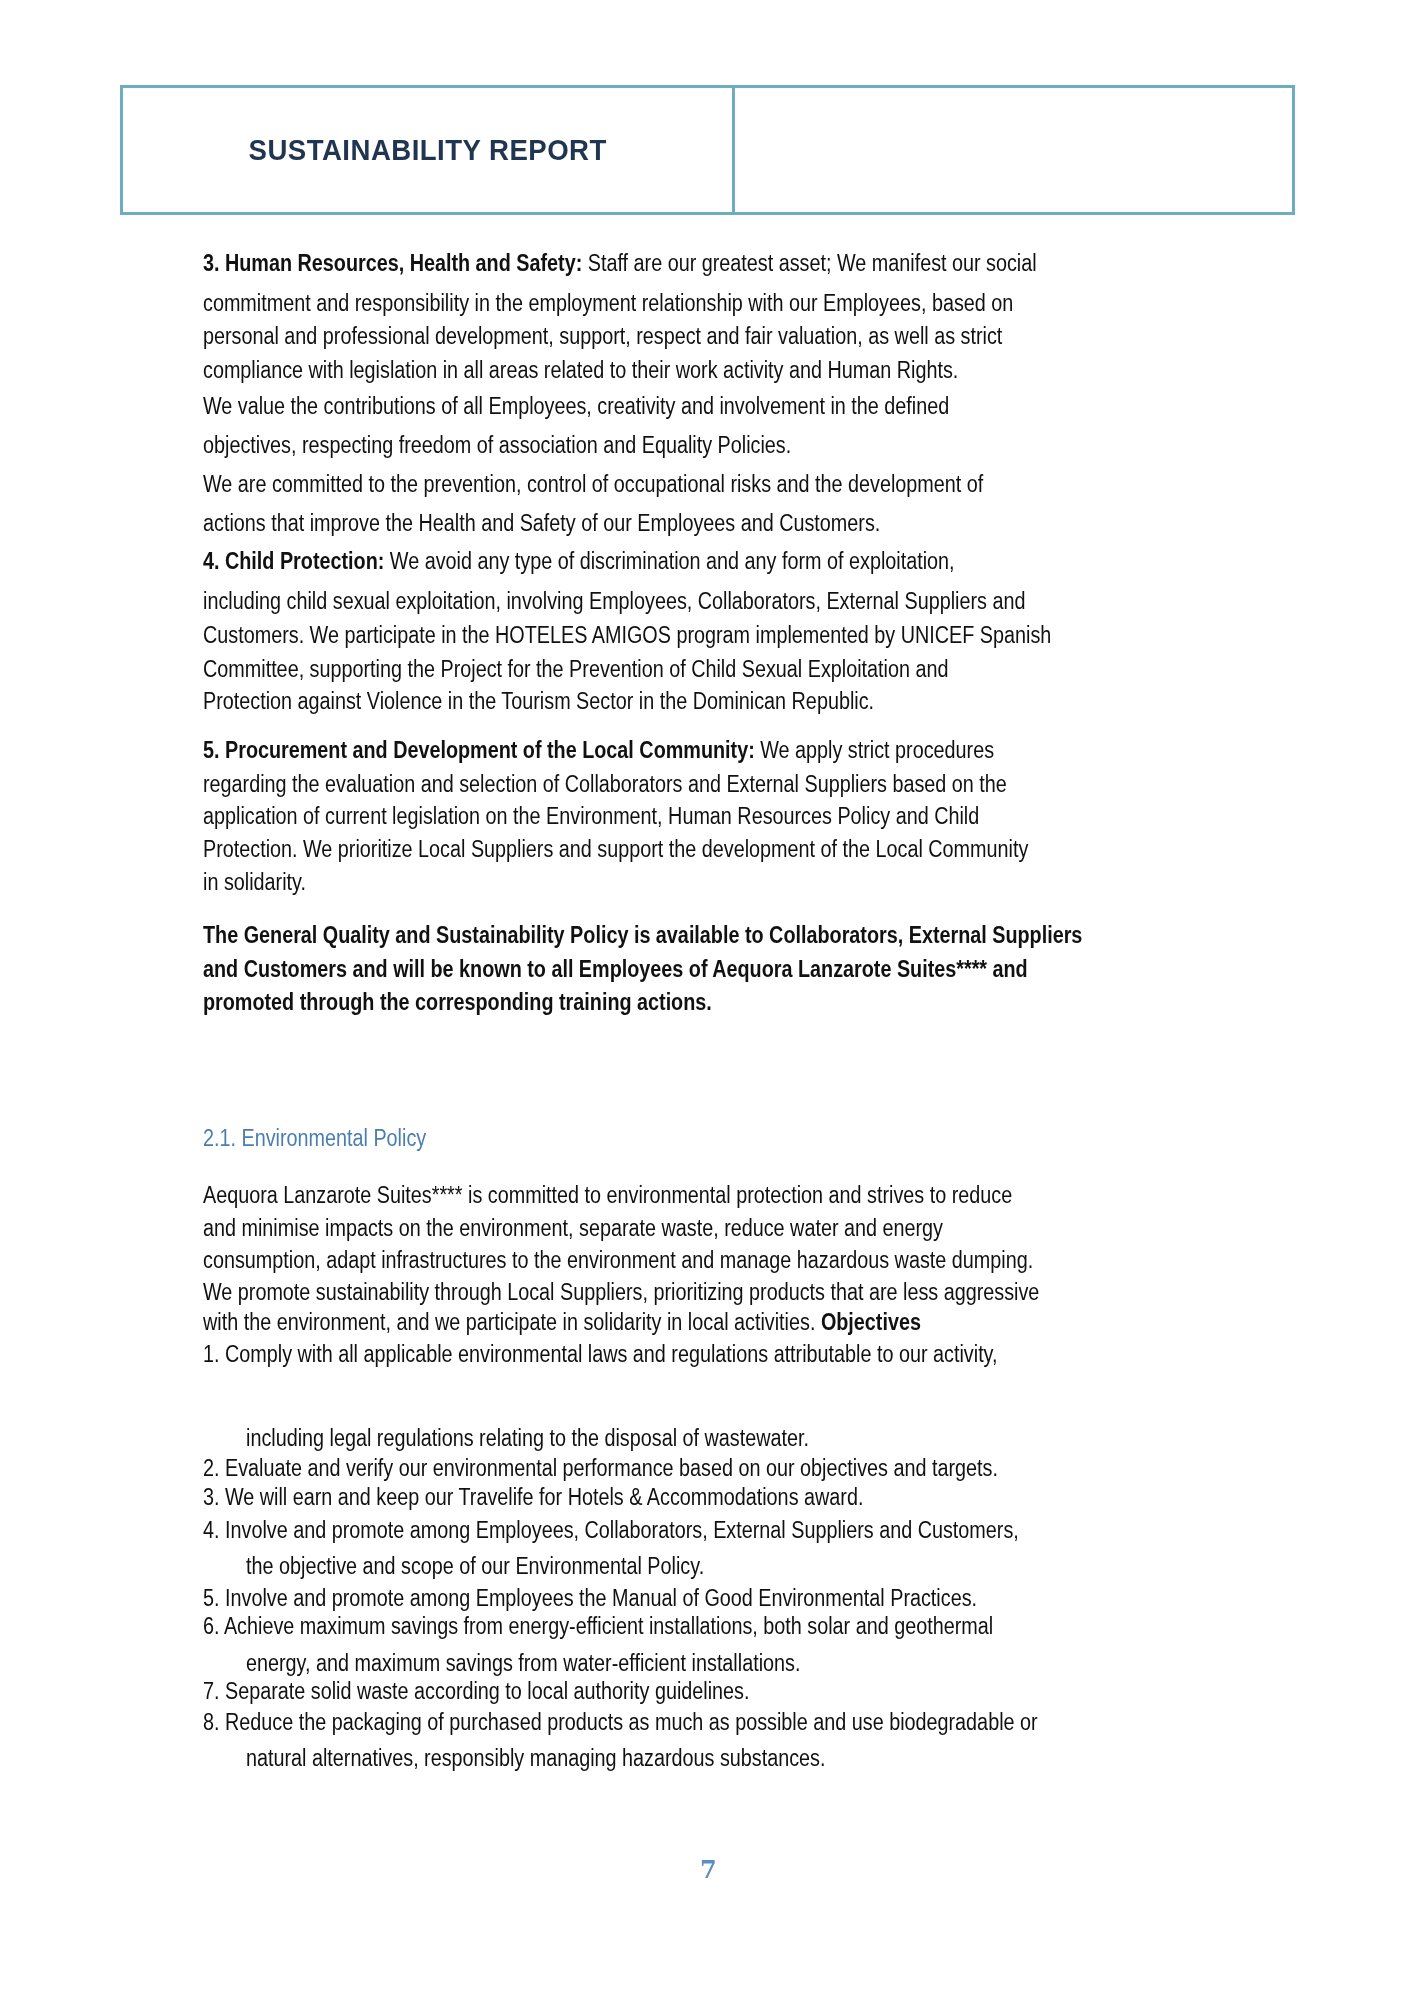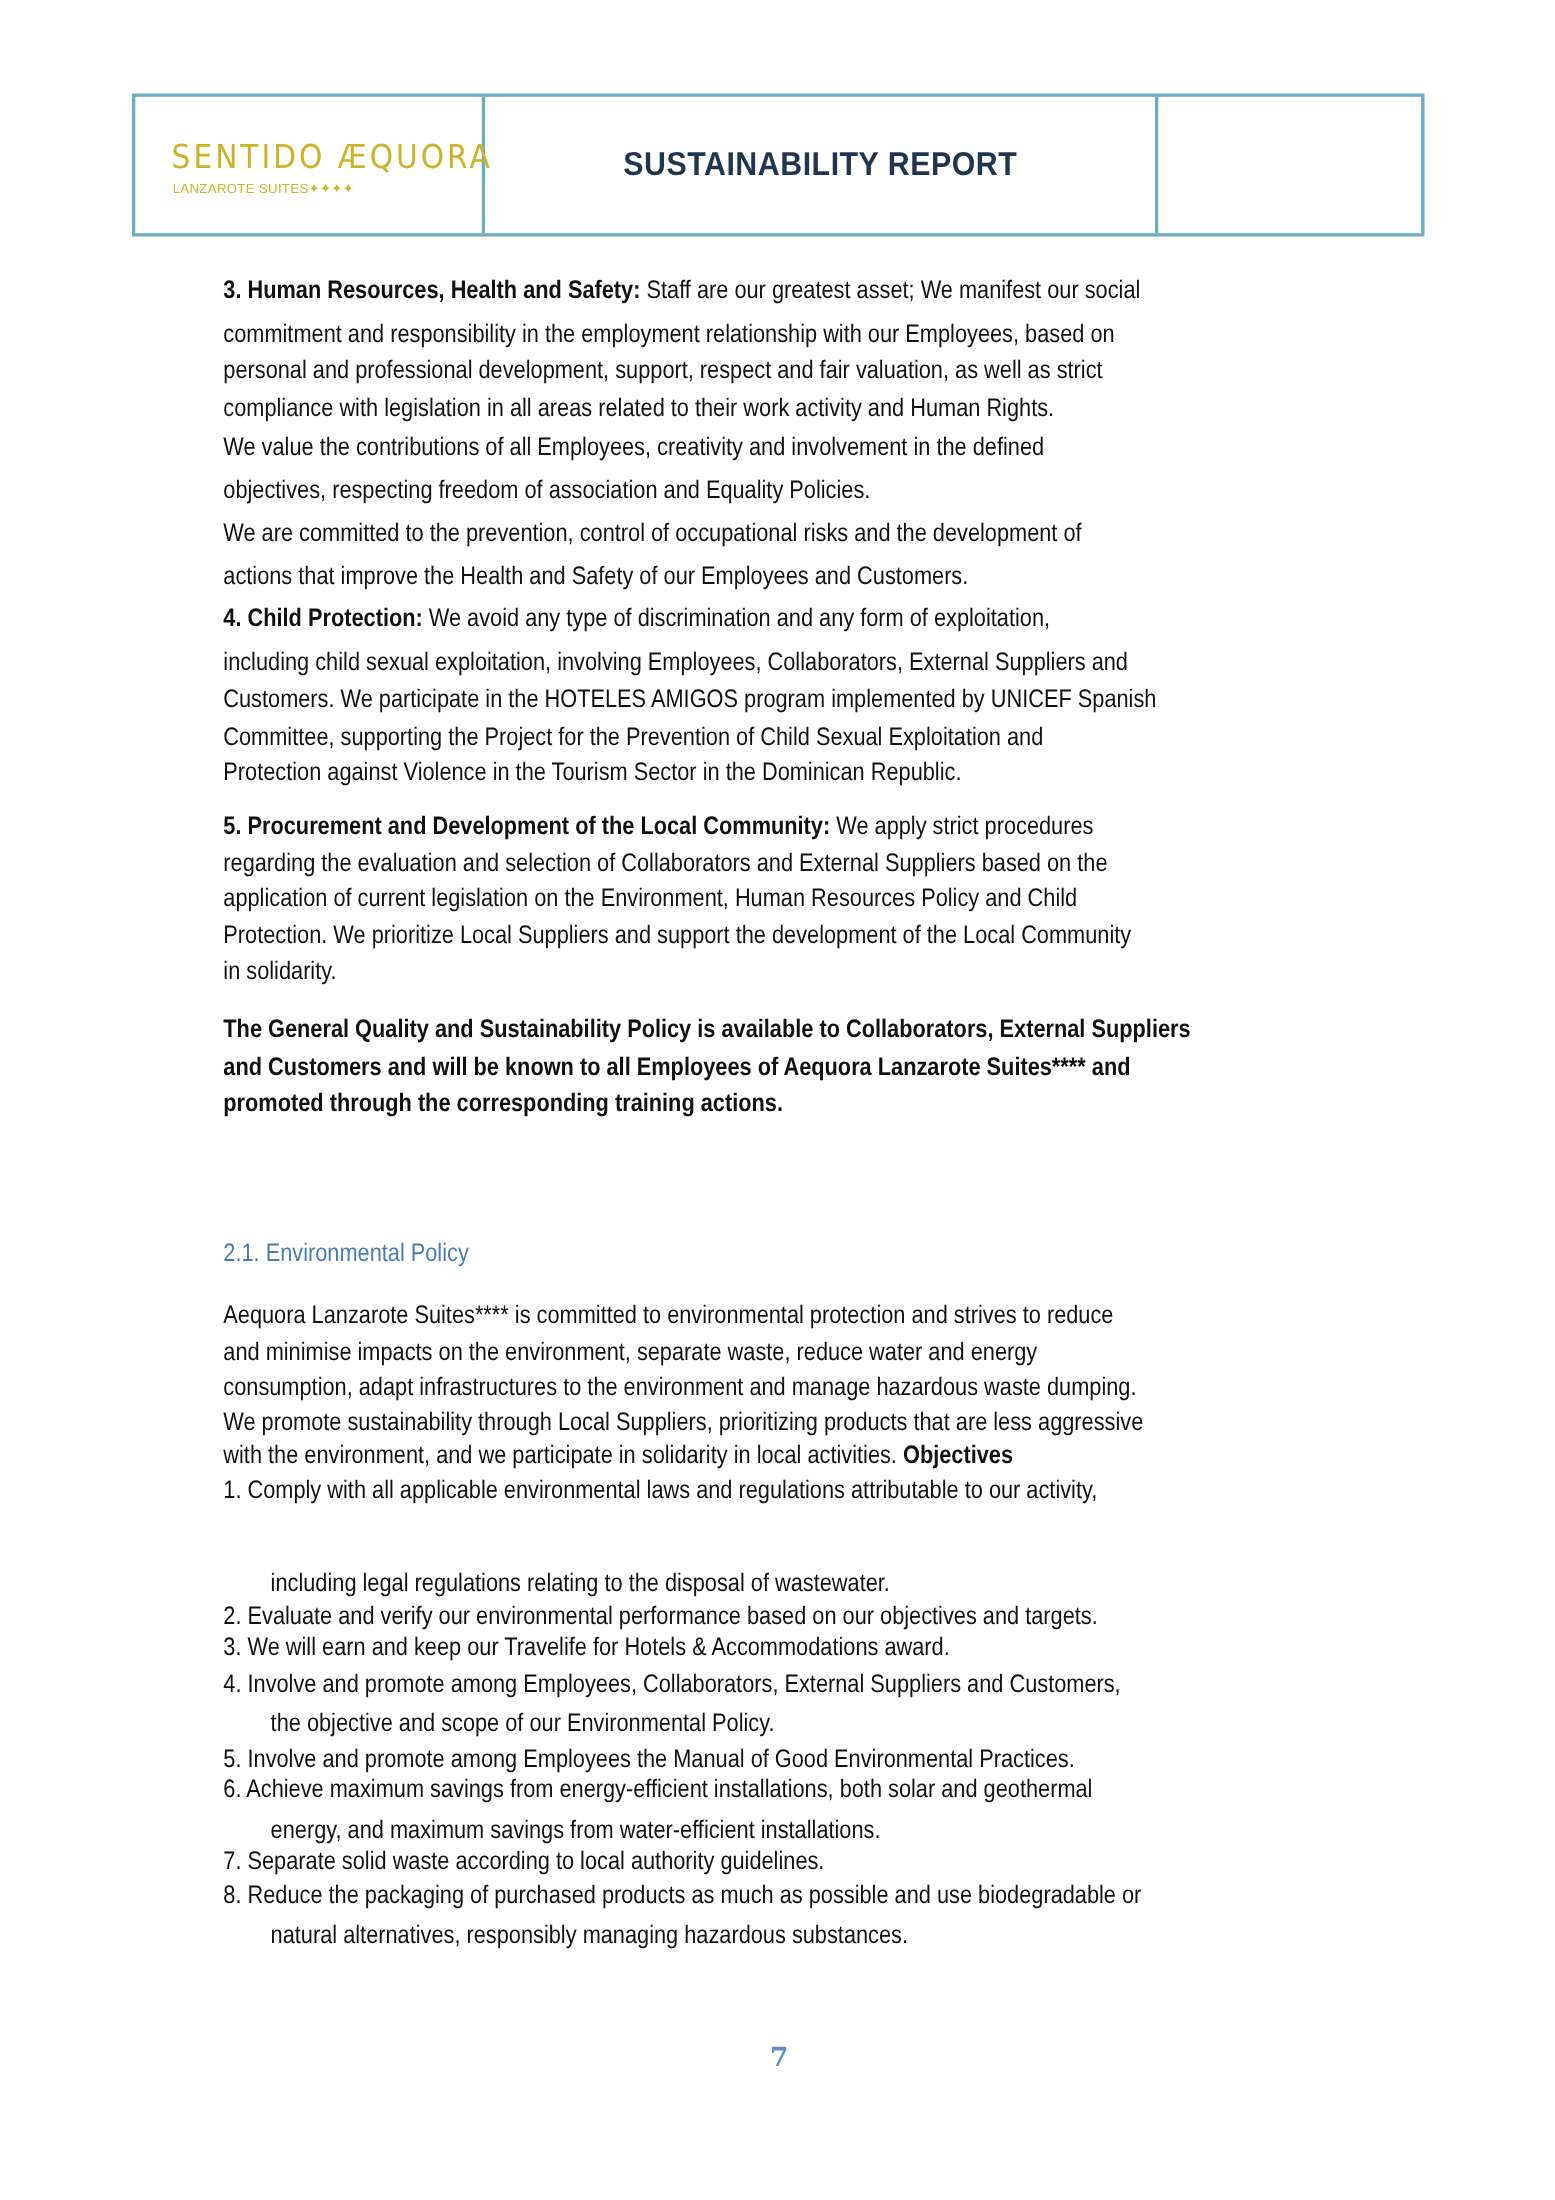--- a/index.html
+++ b/index.html
@@ -17,24 +17,20 @@
   .ln { position:absolute; left:203px; font-size:23px; white-space:nowrap; transform:scaleX(0.86); transform-origin:left; line-height:1; }
   .ind { left:246px; }
   .b { font-weight:bold; }
   .h2 { position:absolute; left:203px; font-size:23px; color:#4a7eb0; transform:scaleX(0.86); transform-origin:left; white-space:nowrap; }
   .pnum { position:absolute; left:700px; top:1855px; font-size:24px; font-weight:bold; color:#5b8ec2; font-family:"DejaVu Serif", serif; }
 </style>
 </head>
 <body>
 
 <div class="hdr">
-  <div class="cell c1">
-    <div class="logo-main">SENTIDO ÆQUORA</div>
-    <div class="logo-sub">LANZAROTE SUITES✦✦✦✦</div>
-  </div>
   <div class="cell c2">
     <div class="title">SUSTAINABILITY REPORT</div>
   </div>
 </div>
 
 <div class="ln" style="top:252px"><span class="b">3. Human Resources, Health and Safety:</span><span> Staff are our greatest asset; We manifest our social</span></div>
 <div class="ln" style="top:292px">commitment and responsibility in the employment relationship with our Employees, based on</div>
 <div class="ln" style="top:325px">personal and professional development, support, respect and fair valuation, as well as strict</div>
 <div class="ln" style="top:359px">compliance with legislation in all areas related to their work activity and Human Rights.</div>
 <div class="ln" style="top:395px">We value the contributions of all Employees, creativity and involvement in the defined</div>

